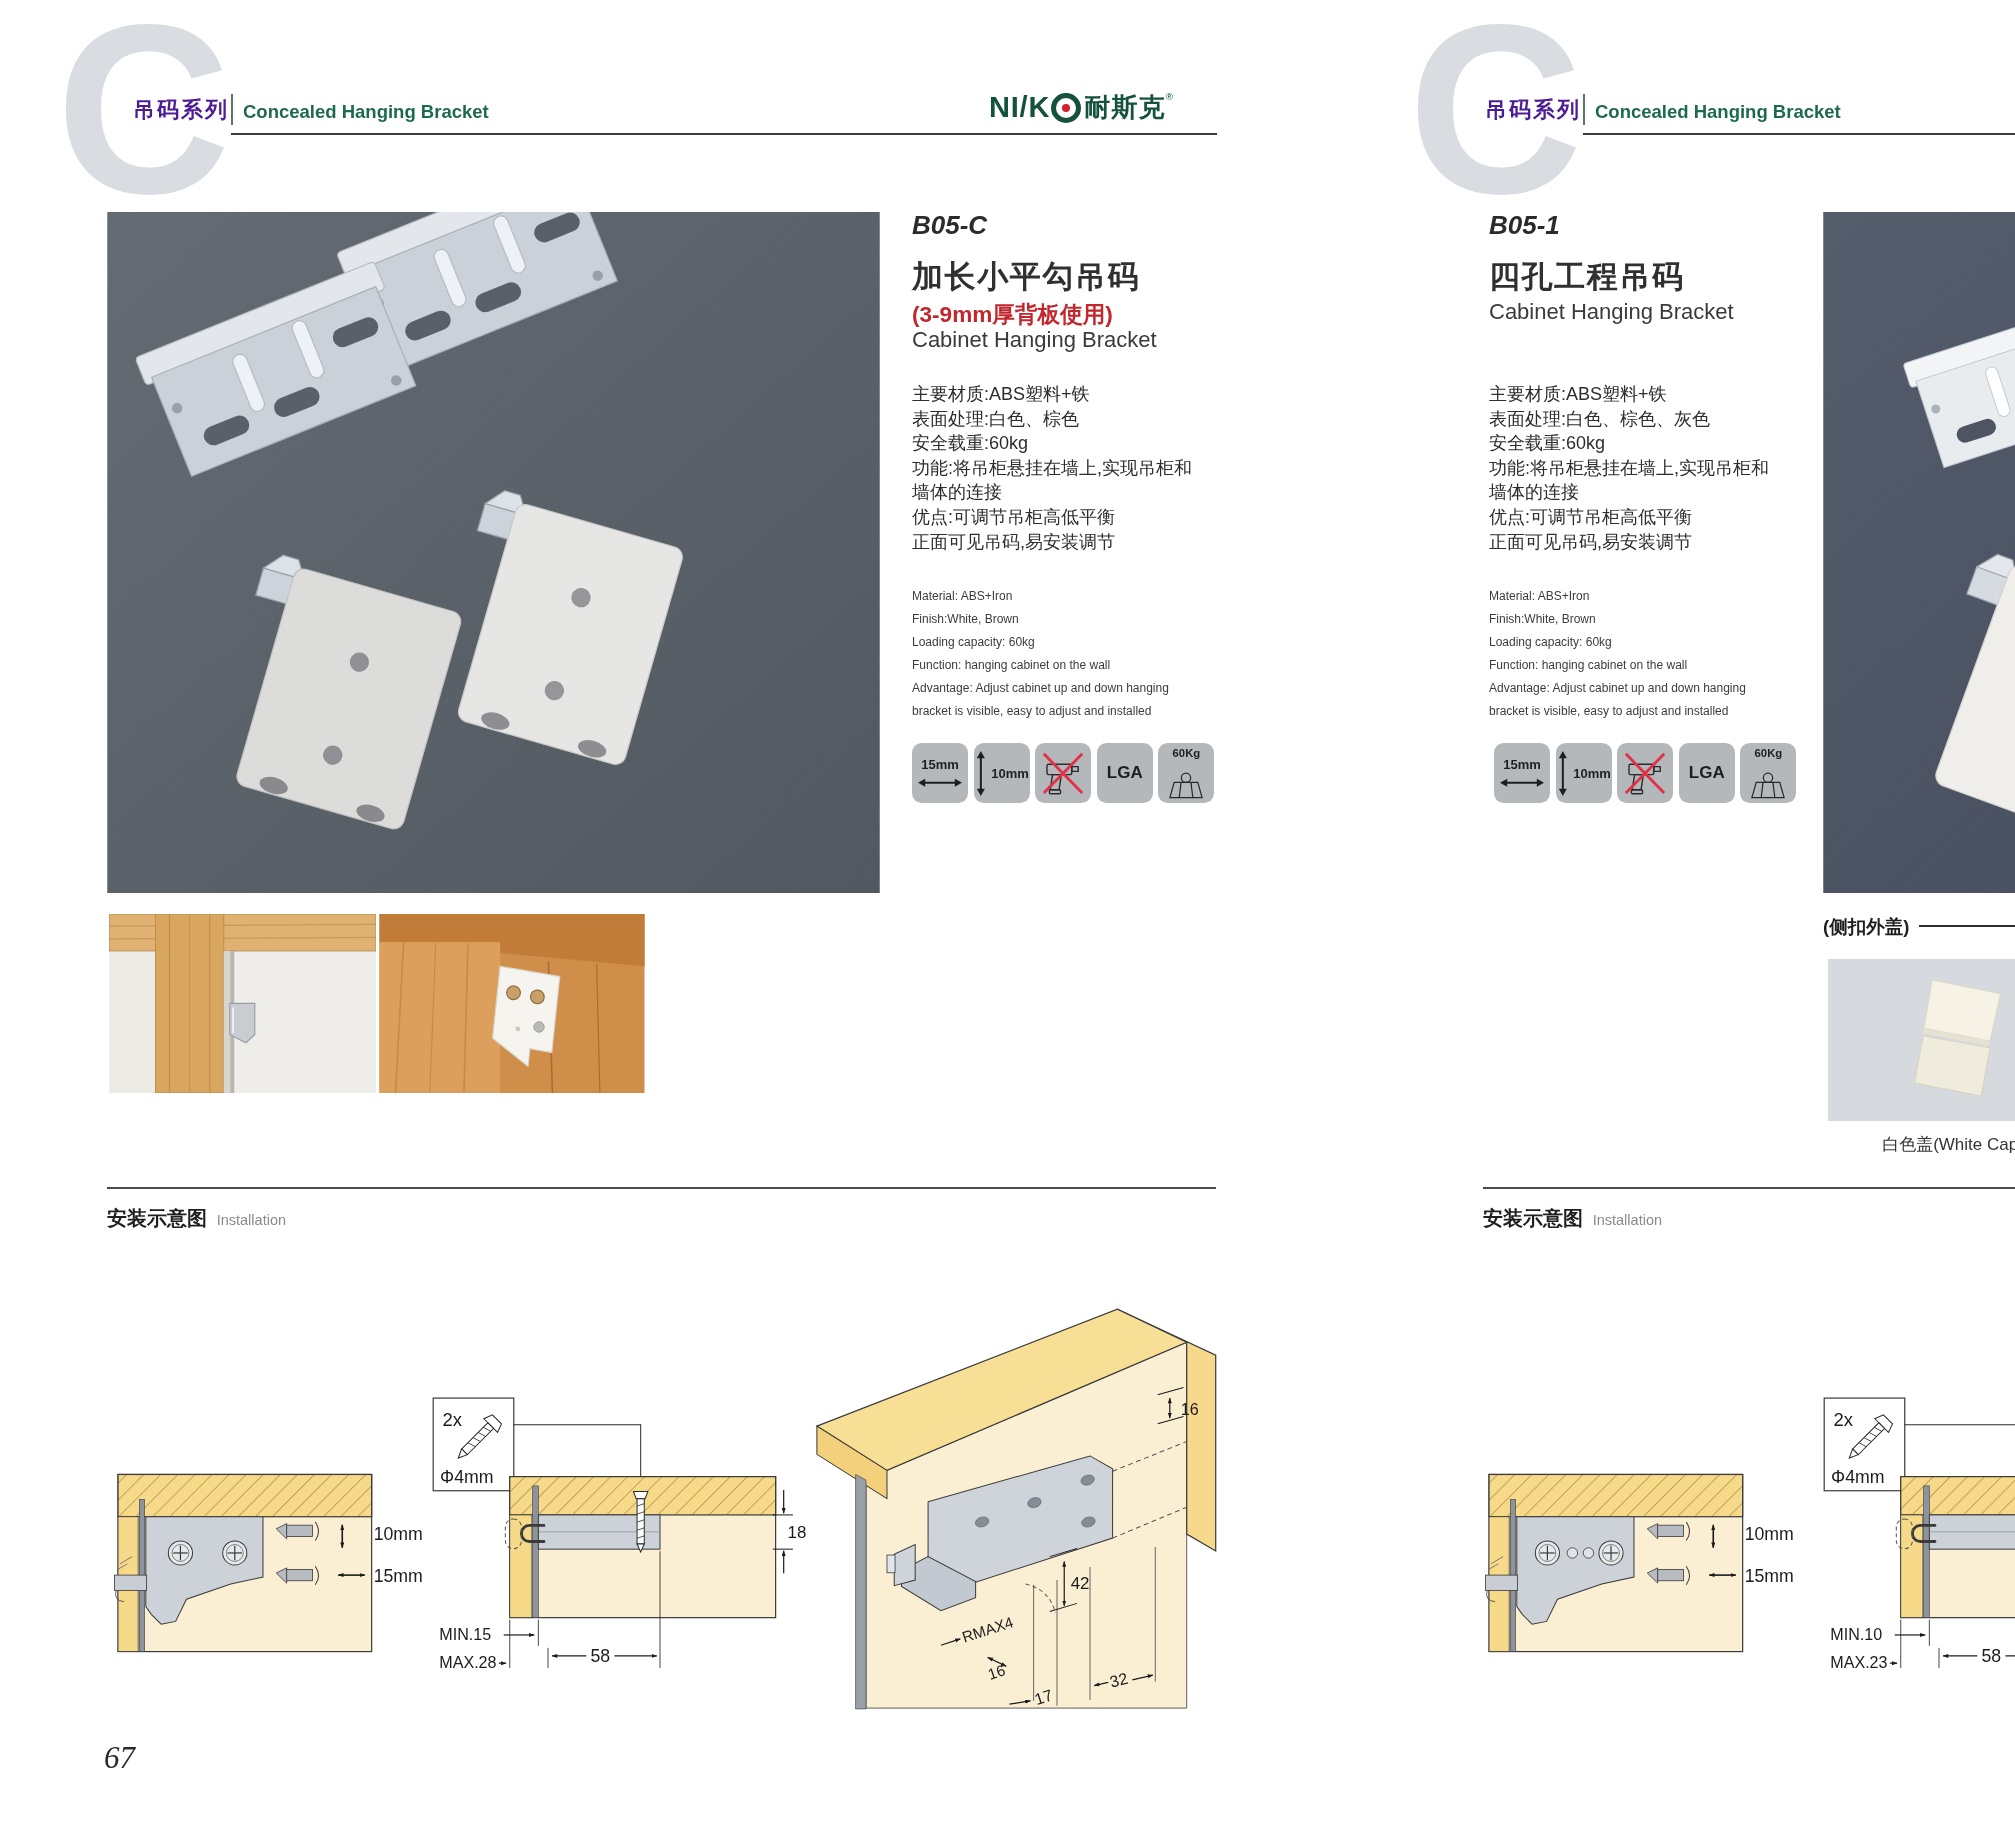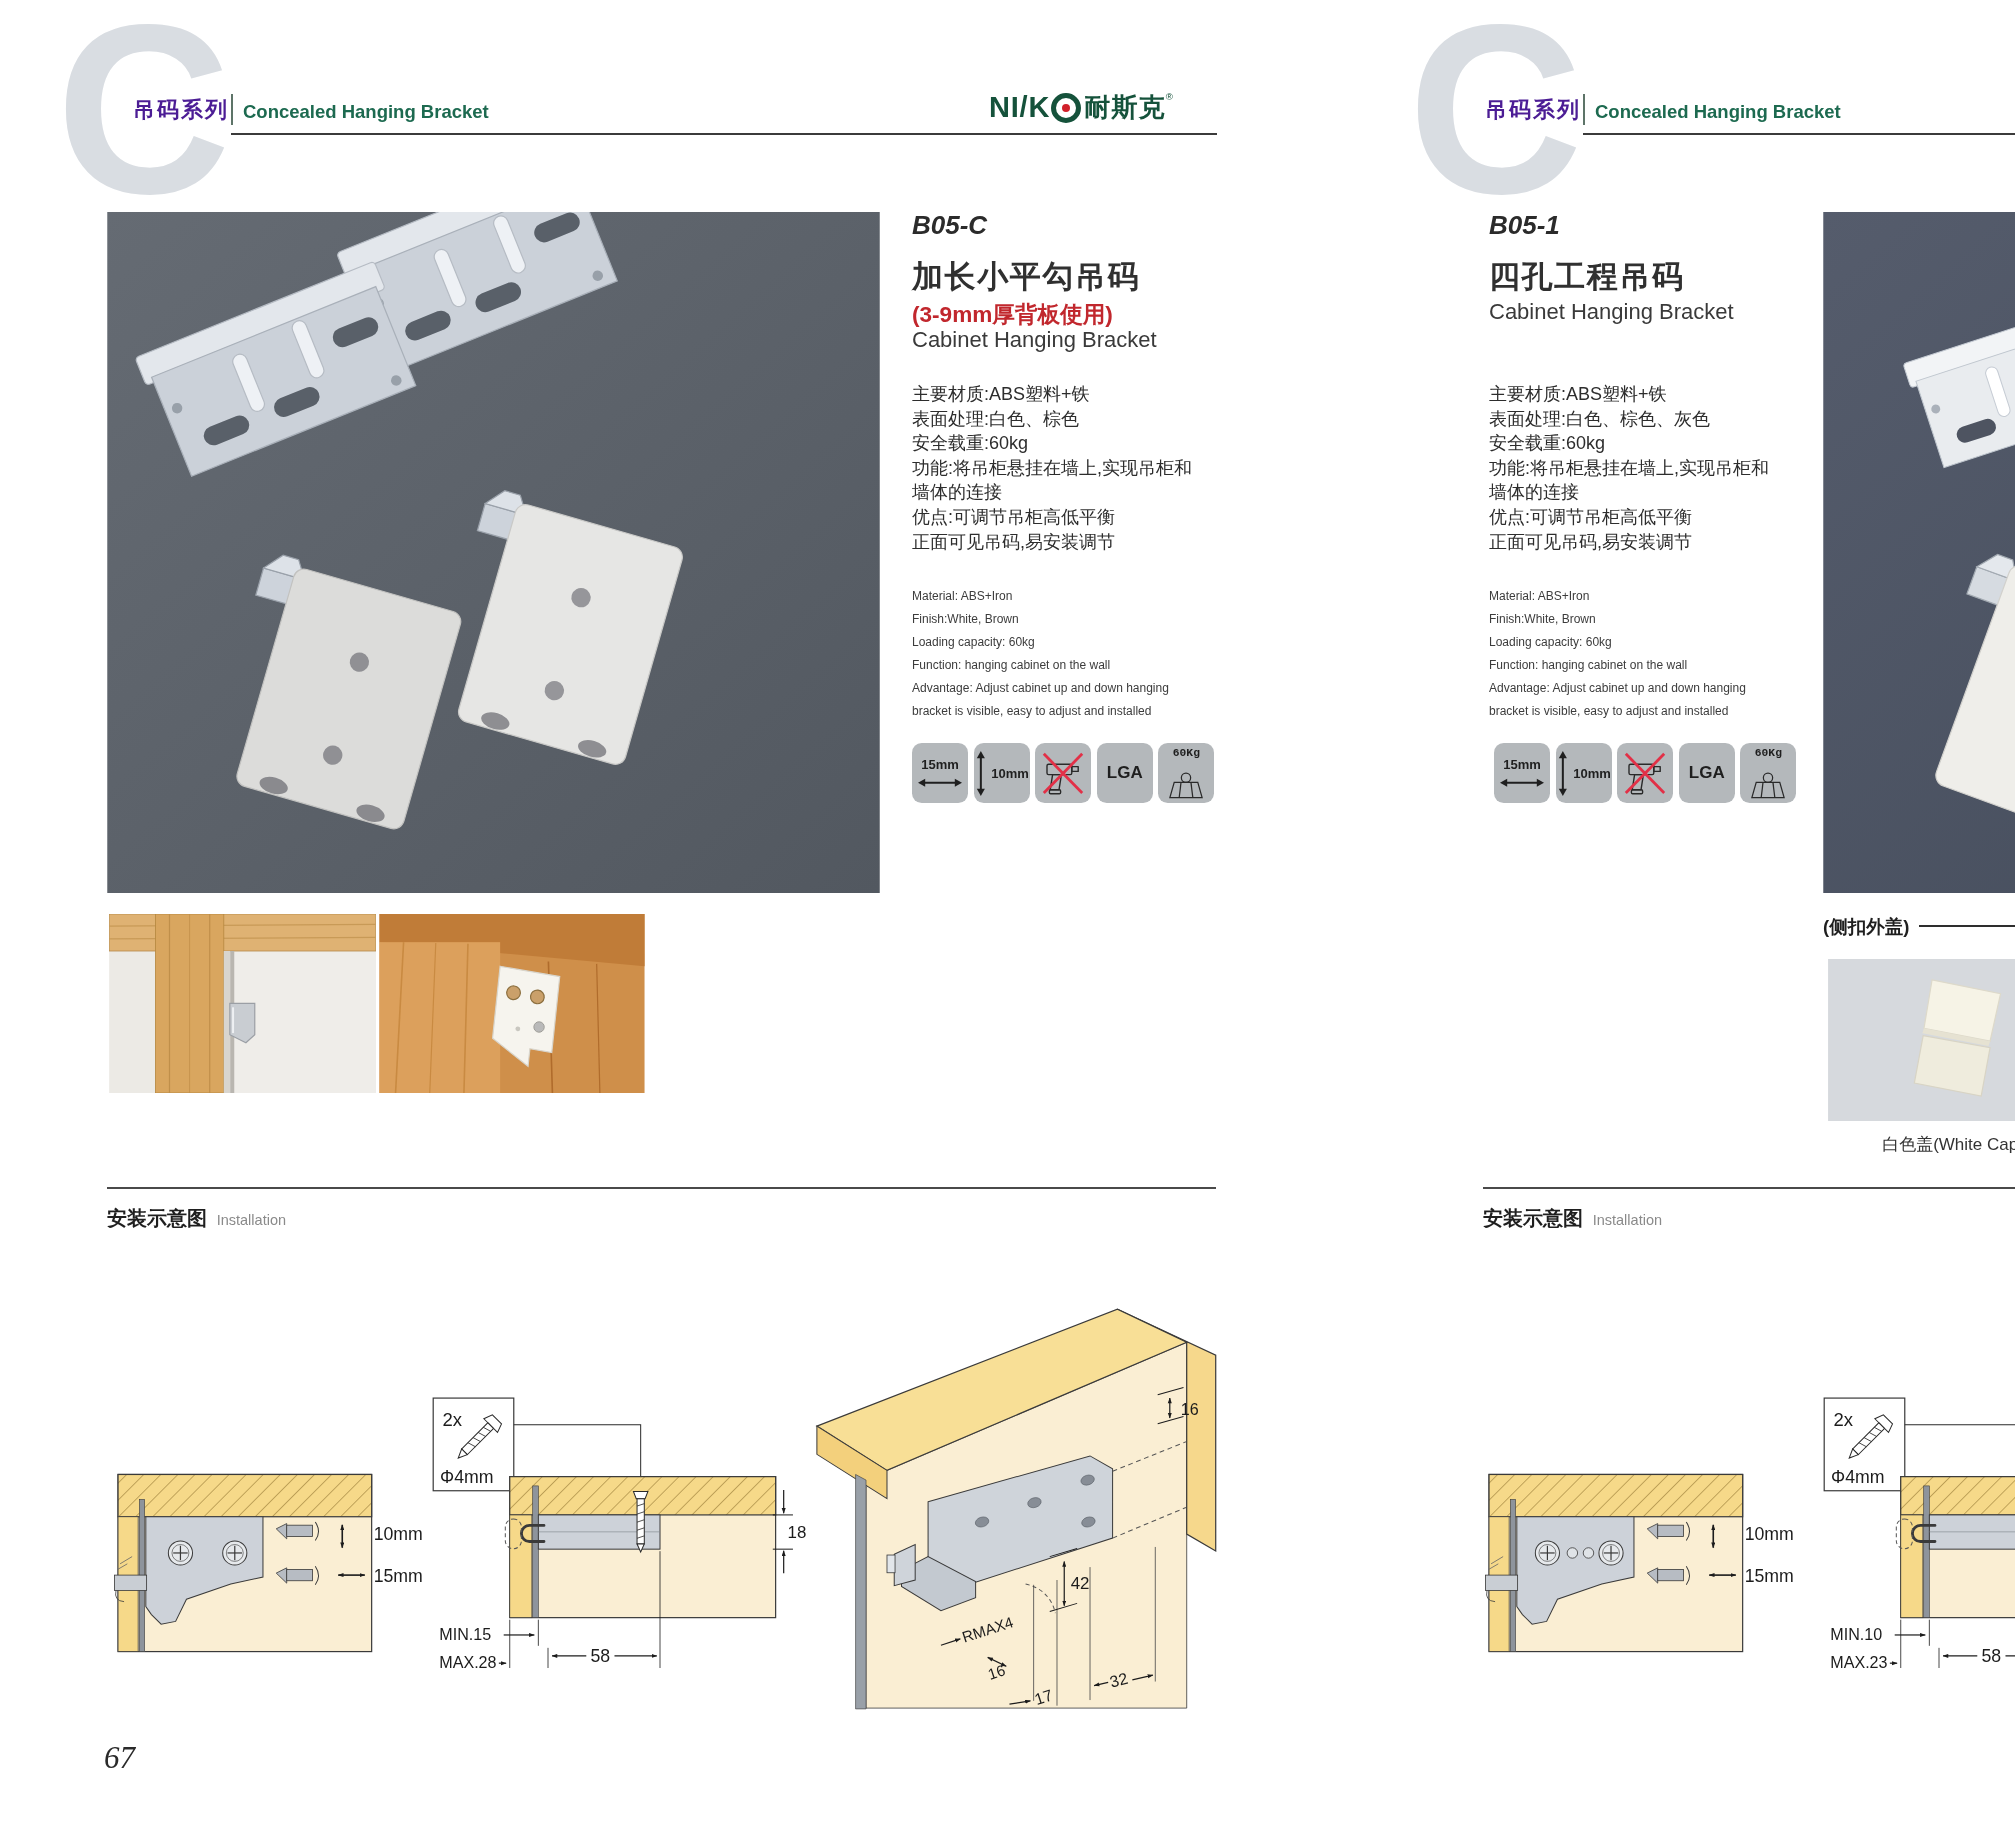--- a/index.html
+++ b/index.html
@@ -25,21 +25,21 @@
   .sub-red{font-size:22.6px;font-weight:bold;color:#c1272d;}
   .title-en{font-size:22px;color:#3a3a3a;}
   .specs-cn div{font-size:18px;color:#2d2d2d;line-height:24.6px;}
   .specs-en div{font-size:12px;color:#3c3c3c;line-height:23px;}
   
   .badges{display:flex;gap:5.6px;}
   .badge{width:56px;height:60px;background:#b4b8bb;border-radius:9.7px;position:relative;
          display:flex;flex-direction:column;align-items:center;justify-content:center;color:#1f1f1f;}
   .badge .lbl{font-size:13px;font-weight:bold;}
   .badge .lga{font-size:17px;font-weight:bold;}
-  .badge .kg{font-size:11.3px;font-weight:bold;margin-bottom:10px;font-family:Liberation Mono, monospace;}
+  .badge .kg{font-size:11.3px;font-weight:bold;margin-bottom:10px;}
   .badge.v{flex-direction:row;gap:3.2px;}
   
   .cap-label{font-size:18.5px;font-weight:bold;color:#1f1f1f;}
   .caps-line{height:1.6px;background:#2e2e2e;}
   .cap-caption{font-size:17px;color:#333;text-align:center;width:250px;}
   .inst-line{height:1.6px;background:#4a4a4a;}
   .inst-title{font-size:20px;font-weight:bold;color:#1f1f1f;}
   .inst-title .en{font-size:14.5px;font-weight:normal;color:#8a8a8a;margin-left:9.7px;margin-top:28px;}
   .pagenum{font-family:"Liberation Serif",serif;font-size:31px;color:#2a2a2a;font-style:italic;}
   svg{position:absolute;}

